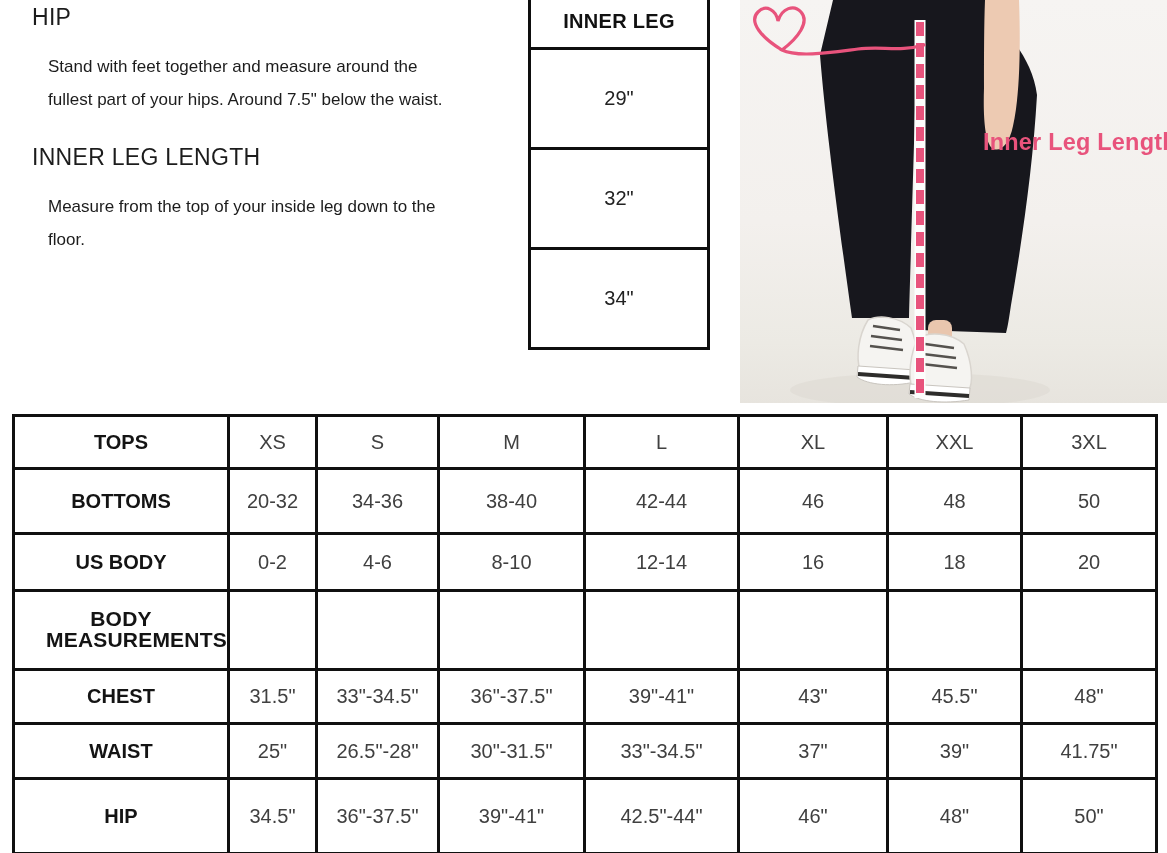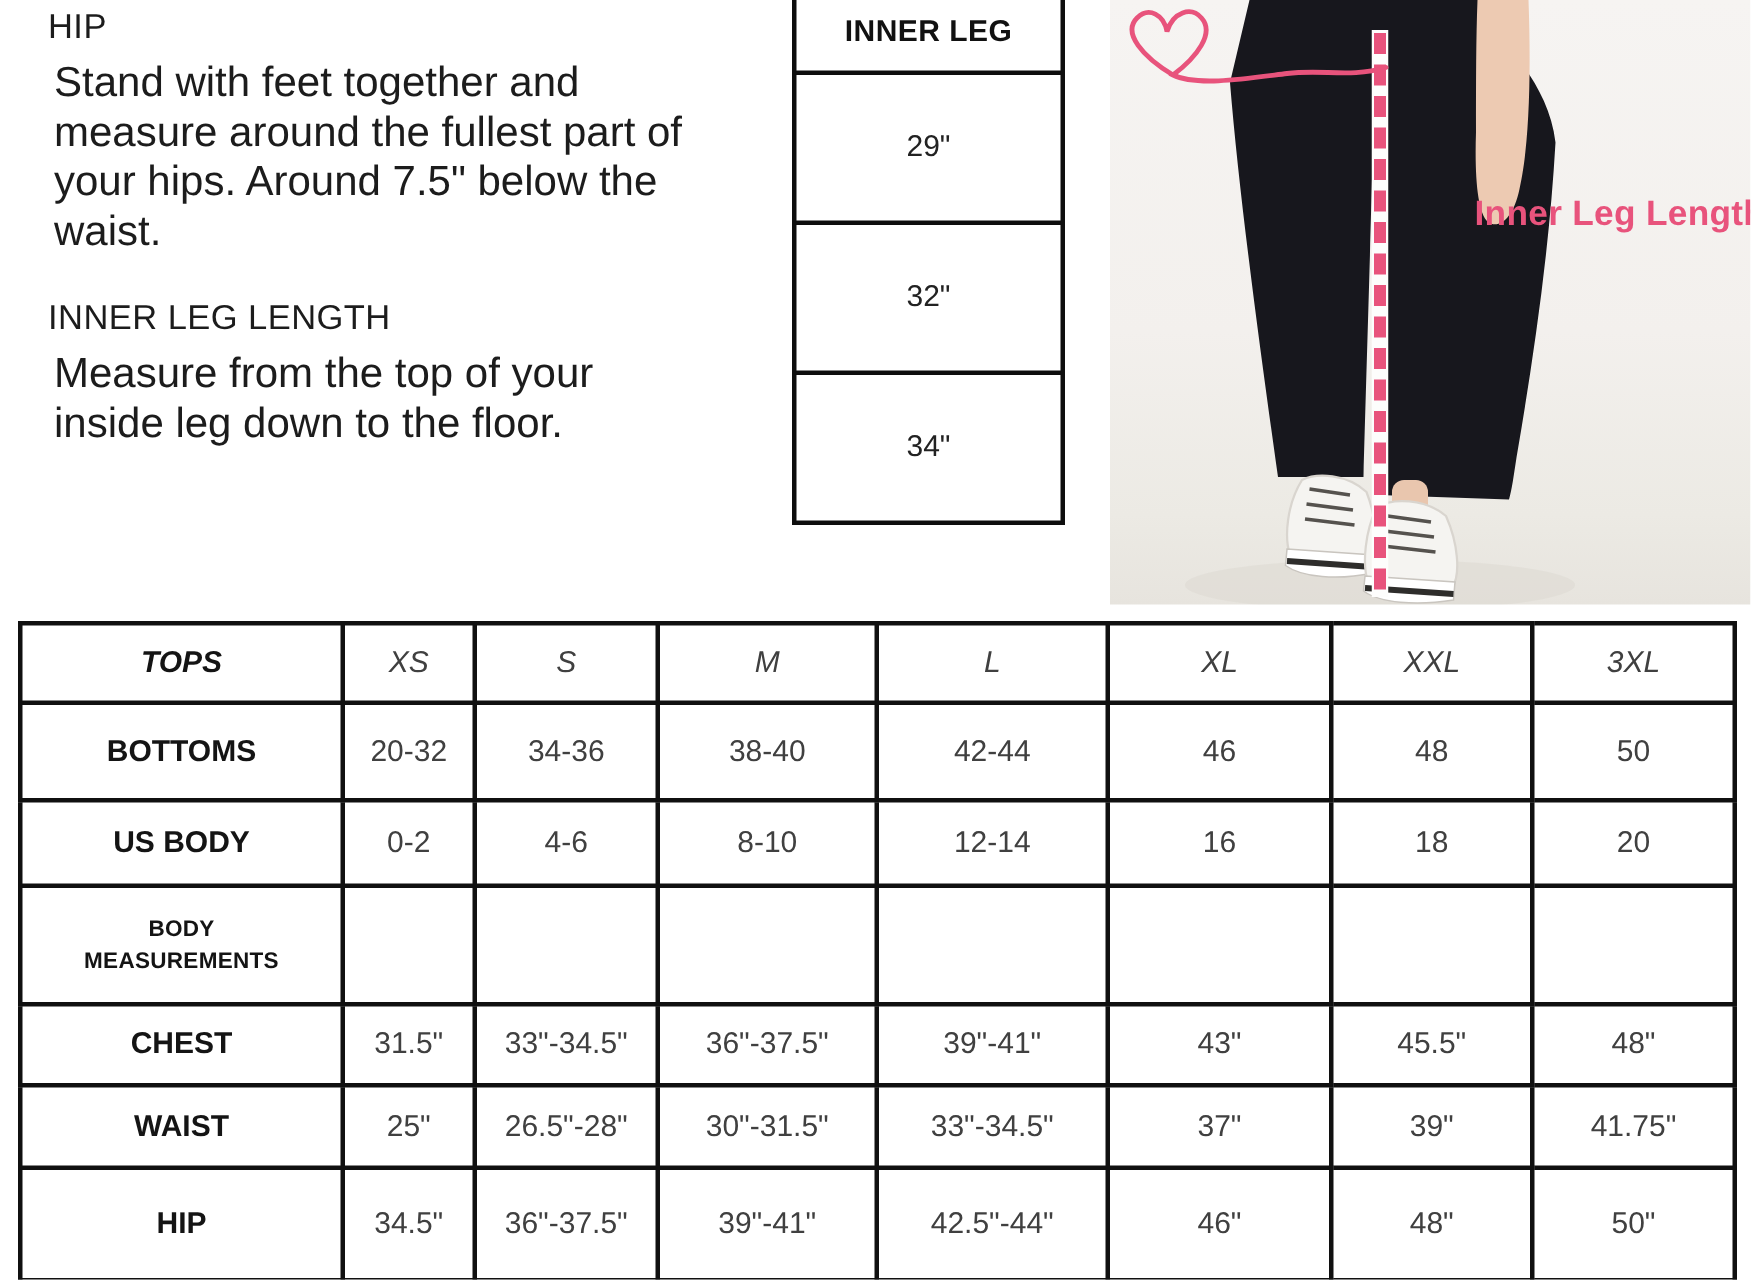--- a/index.html
+++ b/index.html
@@ -6,21 +6,21 @@
   body{
     width:1167px;height:853px;position:relative;overflow:hidden;
     background:#ffffff;
     font-family:"Liberation Sans", sans-serif;
     color:#1c1c1c;
   }
   
   .guide-text{position:absolute;left:32px;top:0;width:432px;}
   .guide-block{margin:0 0 24px 0;}
   .guide-heading{font-size:23px;font-weight:400;line-height:34px;margin:0;letter-spacing:.3px;}
-  .guide-para{font-size:28px;font-weight:400;line-height:33px;margin:4px;}
+  .guide-para{font-size:17px;font-weight:400;line-height:33px;margin:16px;}
   
   .mini-table{
     position:absolute;left:528px;top:-8px;width:182px;
     border-collapse:collapse;table-layout:fixed;background:#fff;
   }
   .mini-table td{
     border:3px solid #0e0e0e;text-align:center;vertical-align:middle;
     font-size:20px;color:#222;
   }
   .mini-table .mini-header{font-weight:700;height:50px;font-size:20px;letter-spacing:.3px;color:#111;}
@@ -39,29 +39,29 @@
   
   .size-table{
     position:absolute;left:12px;top:414px;width:1143px;
     border-collapse:collapse;table-layout:fixed;background:#fff;
   }
   .size-table td{
     border:3px solid #101010;text-align:center;vertical-align:middle;
     font-size:20px;color:#404040;padding:0 4px;overflow:hidden;
   }
   .size-table td.row-label-cell{font-weight:700;color:#141414;}
-  .size-table tr:nth-child(1) td{height:50px;font-style:italic;}
+  .size-table tr:nth-child(1) td{height:50px;}
   .size-table tr:nth-child(2) td{height:62px;margin-top:10px;}
   .size-table tr:nth-child(3) td{height:54px;}
   .size-table tr:nth-child(4) td{height:76px;}
   .size-table tr:nth-child(5) td{height:51px;}
   .size-table tr:nth-child(6) td{height:52px;text-align:center;}
   .size-table tr:nth-child(7) td{height:72px;}
   .size-table tr:nth-child(4) td.row-label-cell span{
-    display:inline-block;max-width:150px;font-size:15px;line-height:21px;letter-spacing:.2px;
+    display:inline-block;max-width:150px;font-size:21px;line-height:21px;letter-spacing:.2px;
   }
 </style>
 </head>
 <body>
 
 <div class="guide-text">
   <div class="guide-block">
     <p class="guide-heading">HIP</p>
     <p class="guide-para">Stand with feet together and measure around the fullest part of your hips. Around 7.5" below the waist.</p>
   </div>

